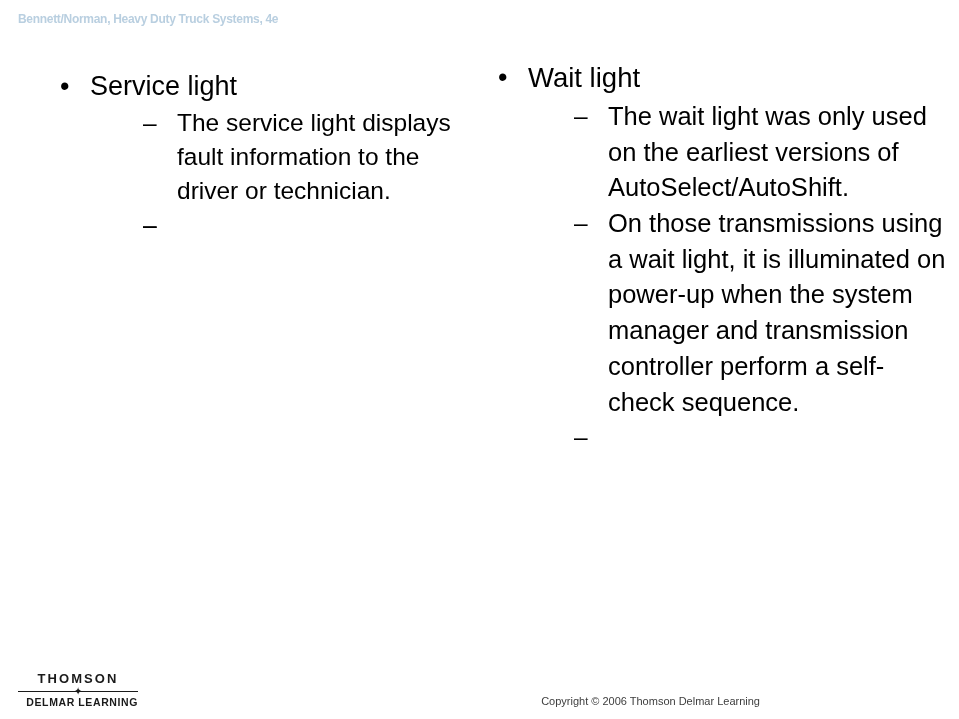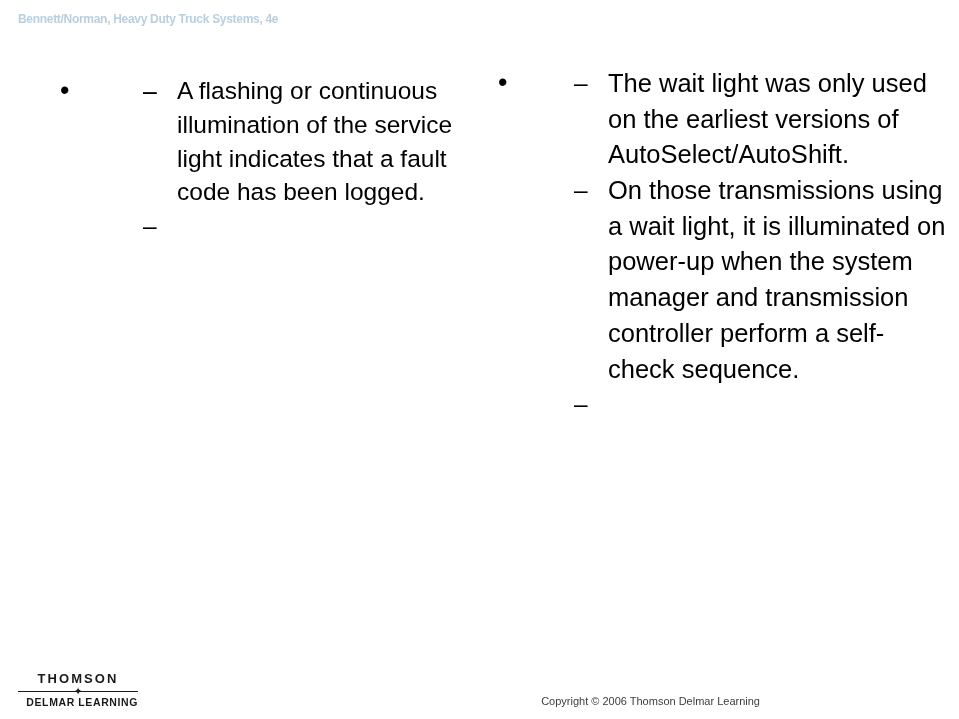--- a/index.html
+++ b/index.html
@@ -189,41 +189,43 @@
 <div class="slide-header">
   <div class="header-title">Bennett/Norman, Heavy Duty Truck Systems, 4e</div>
 </div>
 
 <div class="slide-body">
 
   <div class="column column-left">
     <ul class="level1">
       <li class="bullet1">
         <span class="b1-marker">•</span>
+        <span class="b1-text">Service light</span>
 
         <ul class="level2 sub-list">
           <li class="bullet2">
             <span class="b2-marker">–</span>
-          </li>
-          <li class="bullet2">
-            <span class="b2-marker">–</span>
-            <span class="b2-text">A flashing or continuous illumination of the service light indicates that a fault code has been logged.</span>
+            <span class="b2-text">The service light displays fault information to the driver or technician.</span>
+          </li>
+          <li class="bullet2">
+            <span class="b2-marker">–</span>
           </li>
           <li class="bullet2">
             <span class="b2-marker">–</span>
           </li>
         </ul>
       </li>
     </ul>
   </div>
 
   <div class="column column-right">
     <ul class="level1">
       <li class="bullet1">
         <span class="b1-marker">•</span>
+        <span class="b1-text">Wait light</span>
 
         <ul class="level2 sub-list">
           <li class="bullet2">
             <span class="b2-marker">–</span>
             <span class="b2-text">The wait light was only used on the earliest versions of AutoSelect/AutoShift.</span>
           </li>
           <li class="bullet2">
             <span class="b2-marker">–</span>
             <span class="b2-text">On those transmissions using a wait light, it is illuminated on power-up when the system manager and transmission controller perform a self-check sequence.</span>
           </li>

